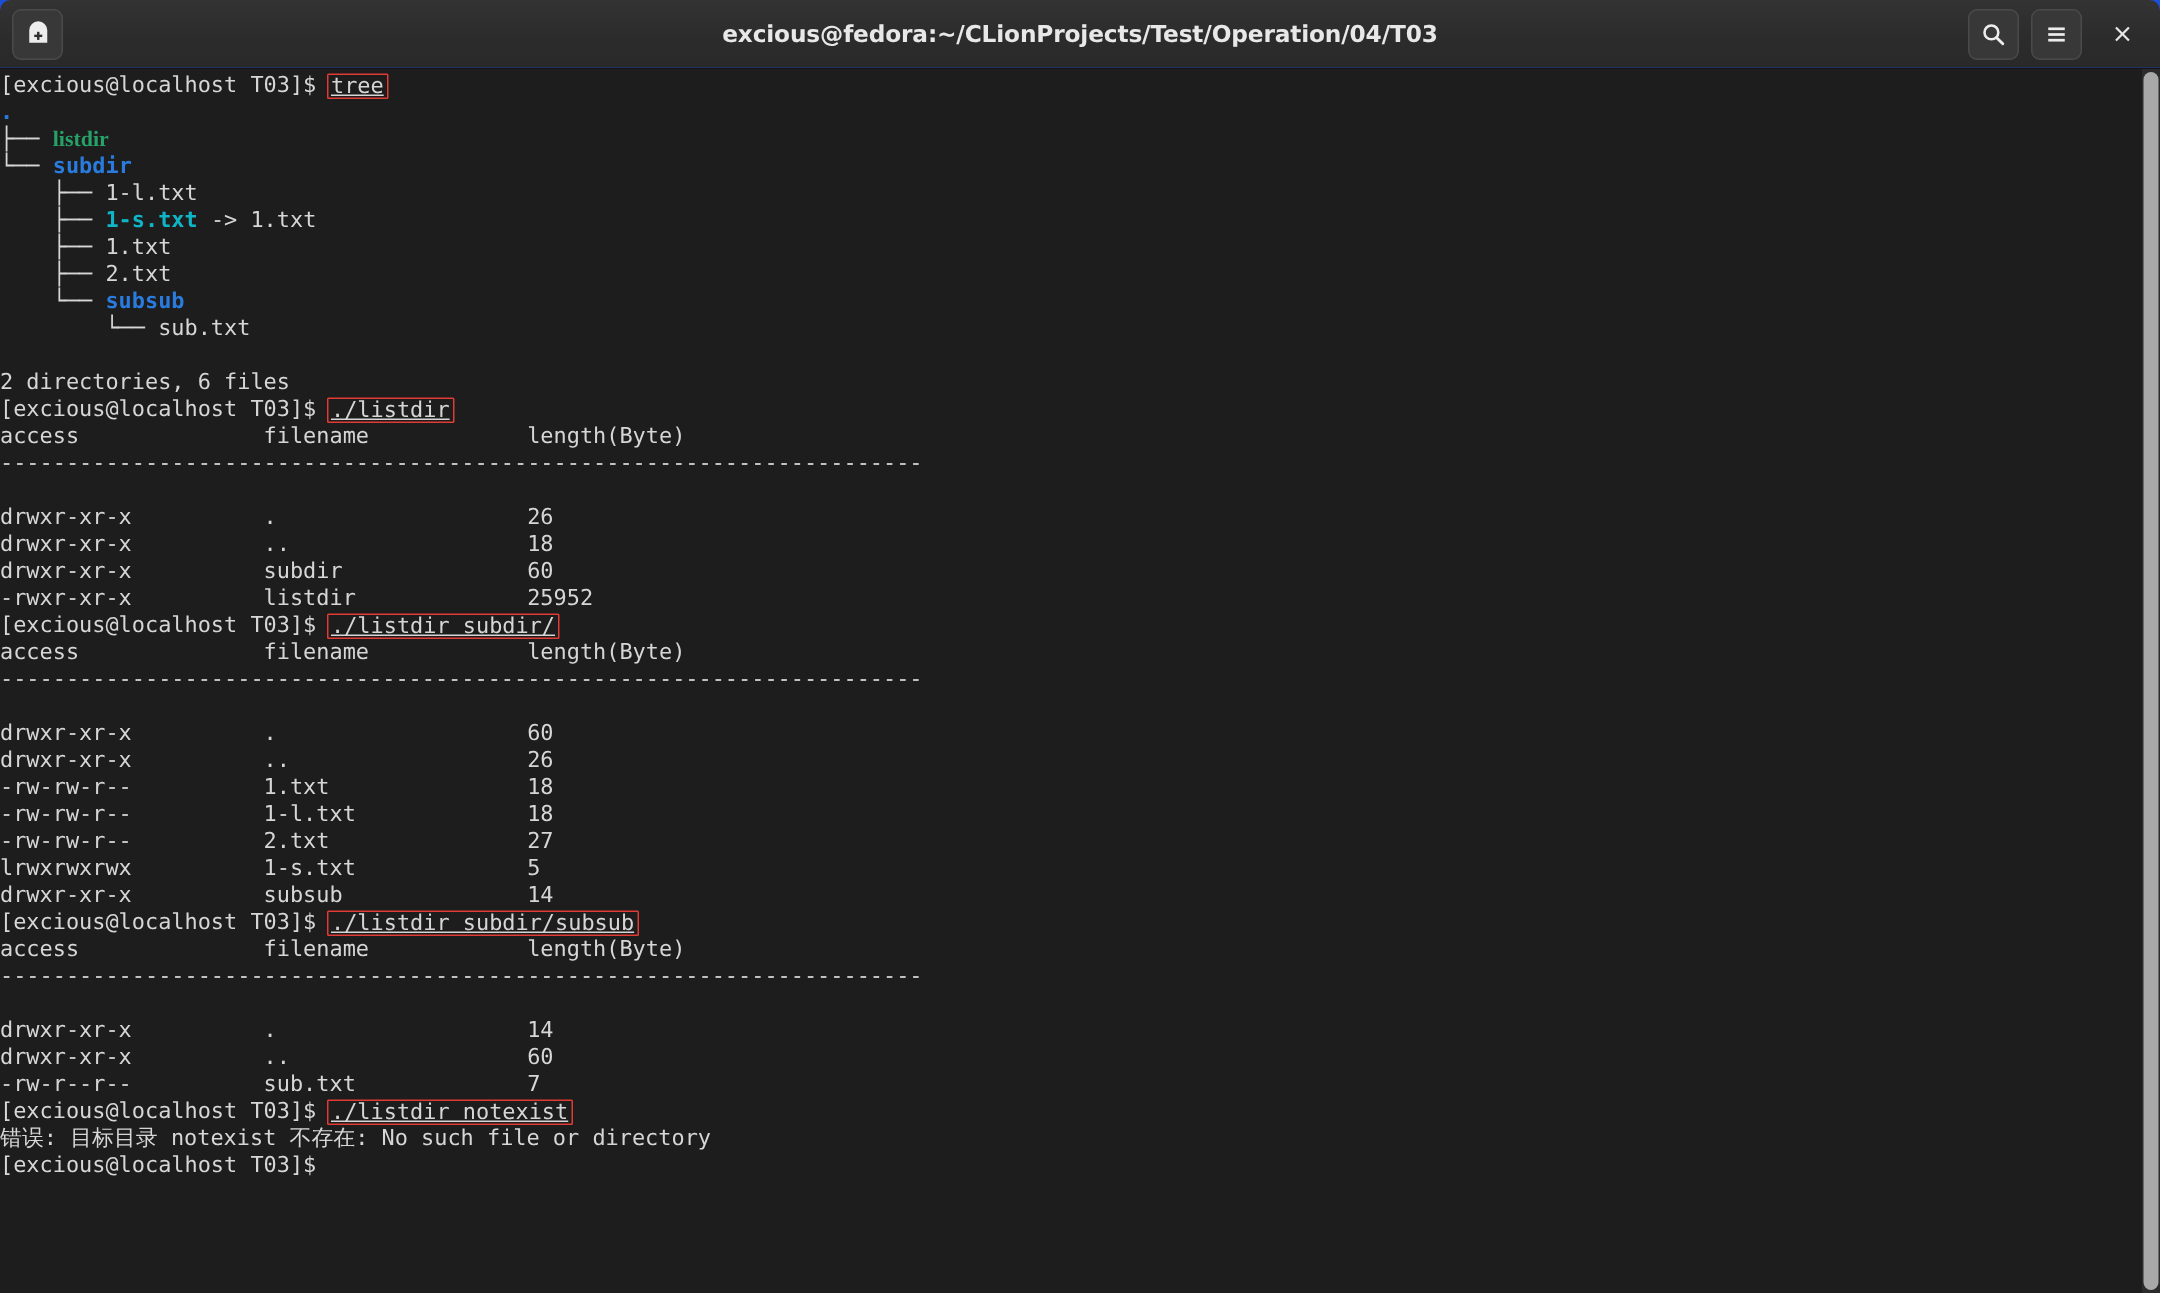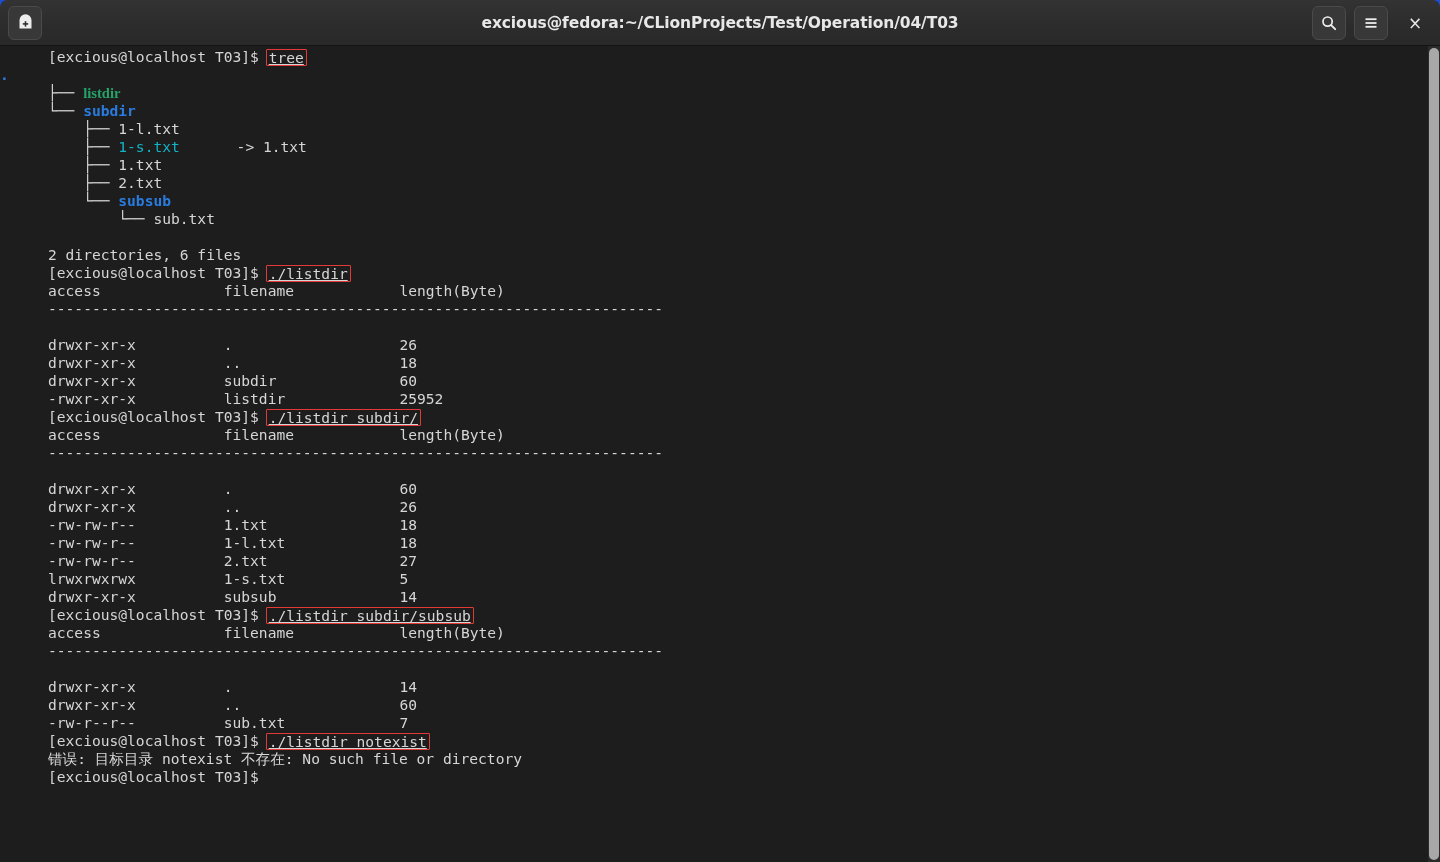--- a/index.html
+++ b/index.html
@@ -103,22 +103,22 @@
     white-space: pre;
   }
   .row {
     height: 18px;
     line-height: 18px;
     padding-left: 0px;
     white-space: pre;
   }
   .c-green  { color: #26a269; font-weight: bold; font-family: Liberation Serif, serif; }
   .c-blue   { color: #2a7bde; font-weight: bold; }
-  .c-cyan   { color: #0fb5c6; font-weight: normal; margin-top: 24px; }
-  .c-white  { color: #d6d6d6; padding-left: 48px; }
+  .c-cyan   { color: #0fb5c6; font-weight: bold; margin-top: 24px; }
+  .c-white  { color: #d6d6d6; }
 
   
   .hl {
     border: 1.4px solid #e03b34;
     padding: 0px 2px;
     margin: 0 0 0 -2px;
     border-radius: 1px;
     display: inline-block;
     line-height: 15px;
     position: relative;

